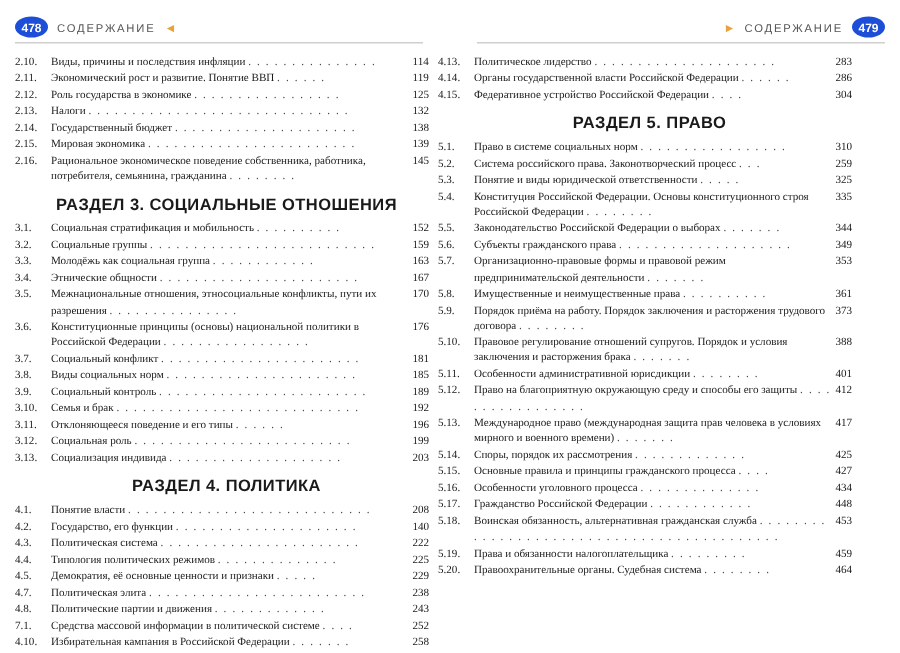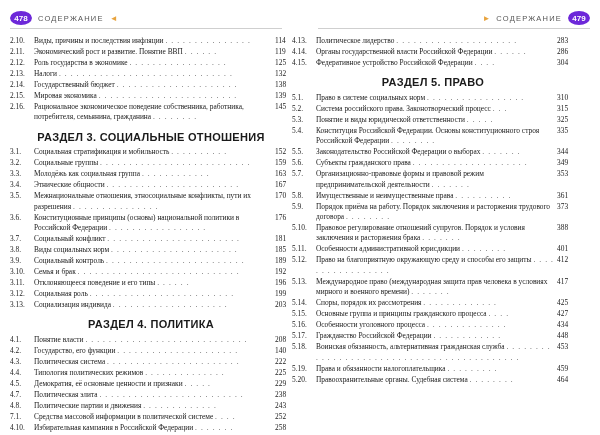--- a/index.html
+++ b/index.html
@@ -29,21 +29,21 @@
     display: flex;
     align-items: center;
     font-family: "Liberation Sans", sans-serif;
   }
   .runhead.left { left: 10px; }
   .runhead.right { right: 10px; flex-direction: row-reverse; }
   .folio {
     width: 22px;
     height: 14px;
     border-radius: 50%;
-    background: #6d28d9;
+    background: #1d4ed8;
     color: #ffffff;
     font-size: 8px;
     font-weight: bold;
     display: flex;
     align-items: center;
     justify-content: center;
     letter-spacing: 0;
   }
   .runhead-text {
     font-size: 7.5px;
@@ -324,21 +324,21 @@
 
       <div>
         <div class="entry">
           <span class="num">5.1.</span>
           <span class="txt"><span>Право в системе социальных норм</span> <span class="leader">. . . . . . . . . . . . . . . . .</span></span>
           <span class="pg">310</span>
         </div>
         <div class="entry">
           <span class="num">5.2.</span>
           <span class="txt"><span>Система российского права. Законотворческий процесс</span> <span class="leader">. . .</span></span>
-          <span class="pg">315</span>
+          <span class="pg">259</span>
         </div>
         <div class="entry">
           <span class="num">5.3.</span>
           <span class="txt"><span>Понятие и виды юридической ответственности</span> <span class="leader">. . . . .</span></span>
           <span class="pg">325</span>
         </div>
         <div class="entry">
           <span class="num">5.4.</span>
           <span class="txt"><span>Конституция Российской Федерации. Основы конституционного строя Российской Федерации</span> <span class="leader">. . . . . . . .</span></span>
           <span class="pg">335</span>
@@ -388,21 +388,21 @@
           <span class="txt"><span>Международное право (международная защита прав человека в условиях мирного и военного времени)</span> <span class="leader">. . . . . . .</span></span>
           <span class="pg">417</span>
         </div>
         <div class="entry">
           <span class="num">5.14.</span>
           <span class="txt"><span>Споры, порядок их рассмотрения</span> <span class="leader">. . . . . . . . . . . . .</span></span>
           <span class="pg">425</span>
         </div>
         <div class="entry">
           <span class="num">5.15.</span>
-          <span class="txt"><span>Основные группа и принципы гражданского процесса</span> <span class="leader">. . . .</span></span>
+          <span class="txt"><span>Основные правила и принципы гражданского процесса</span> <span class="leader">. . . .</span></span>
           <span class="pg">427</span>
         </div>
         <div class="entry">
           <span class="num">5.16.</span>
           <span class="txt"><span>Особенности уголовного процесса</span> <span class="leader">. . . . . . . . . . . . . .</span></span>
           <span class="pg">434</span>
         </div>
         <div class="entry">
           <span class="num">5.17.</span>
           <span class="txt"><span>Гражданство Российской Федерации</span> <span class="leader">. . . . . . . . . . . .</span></span>

